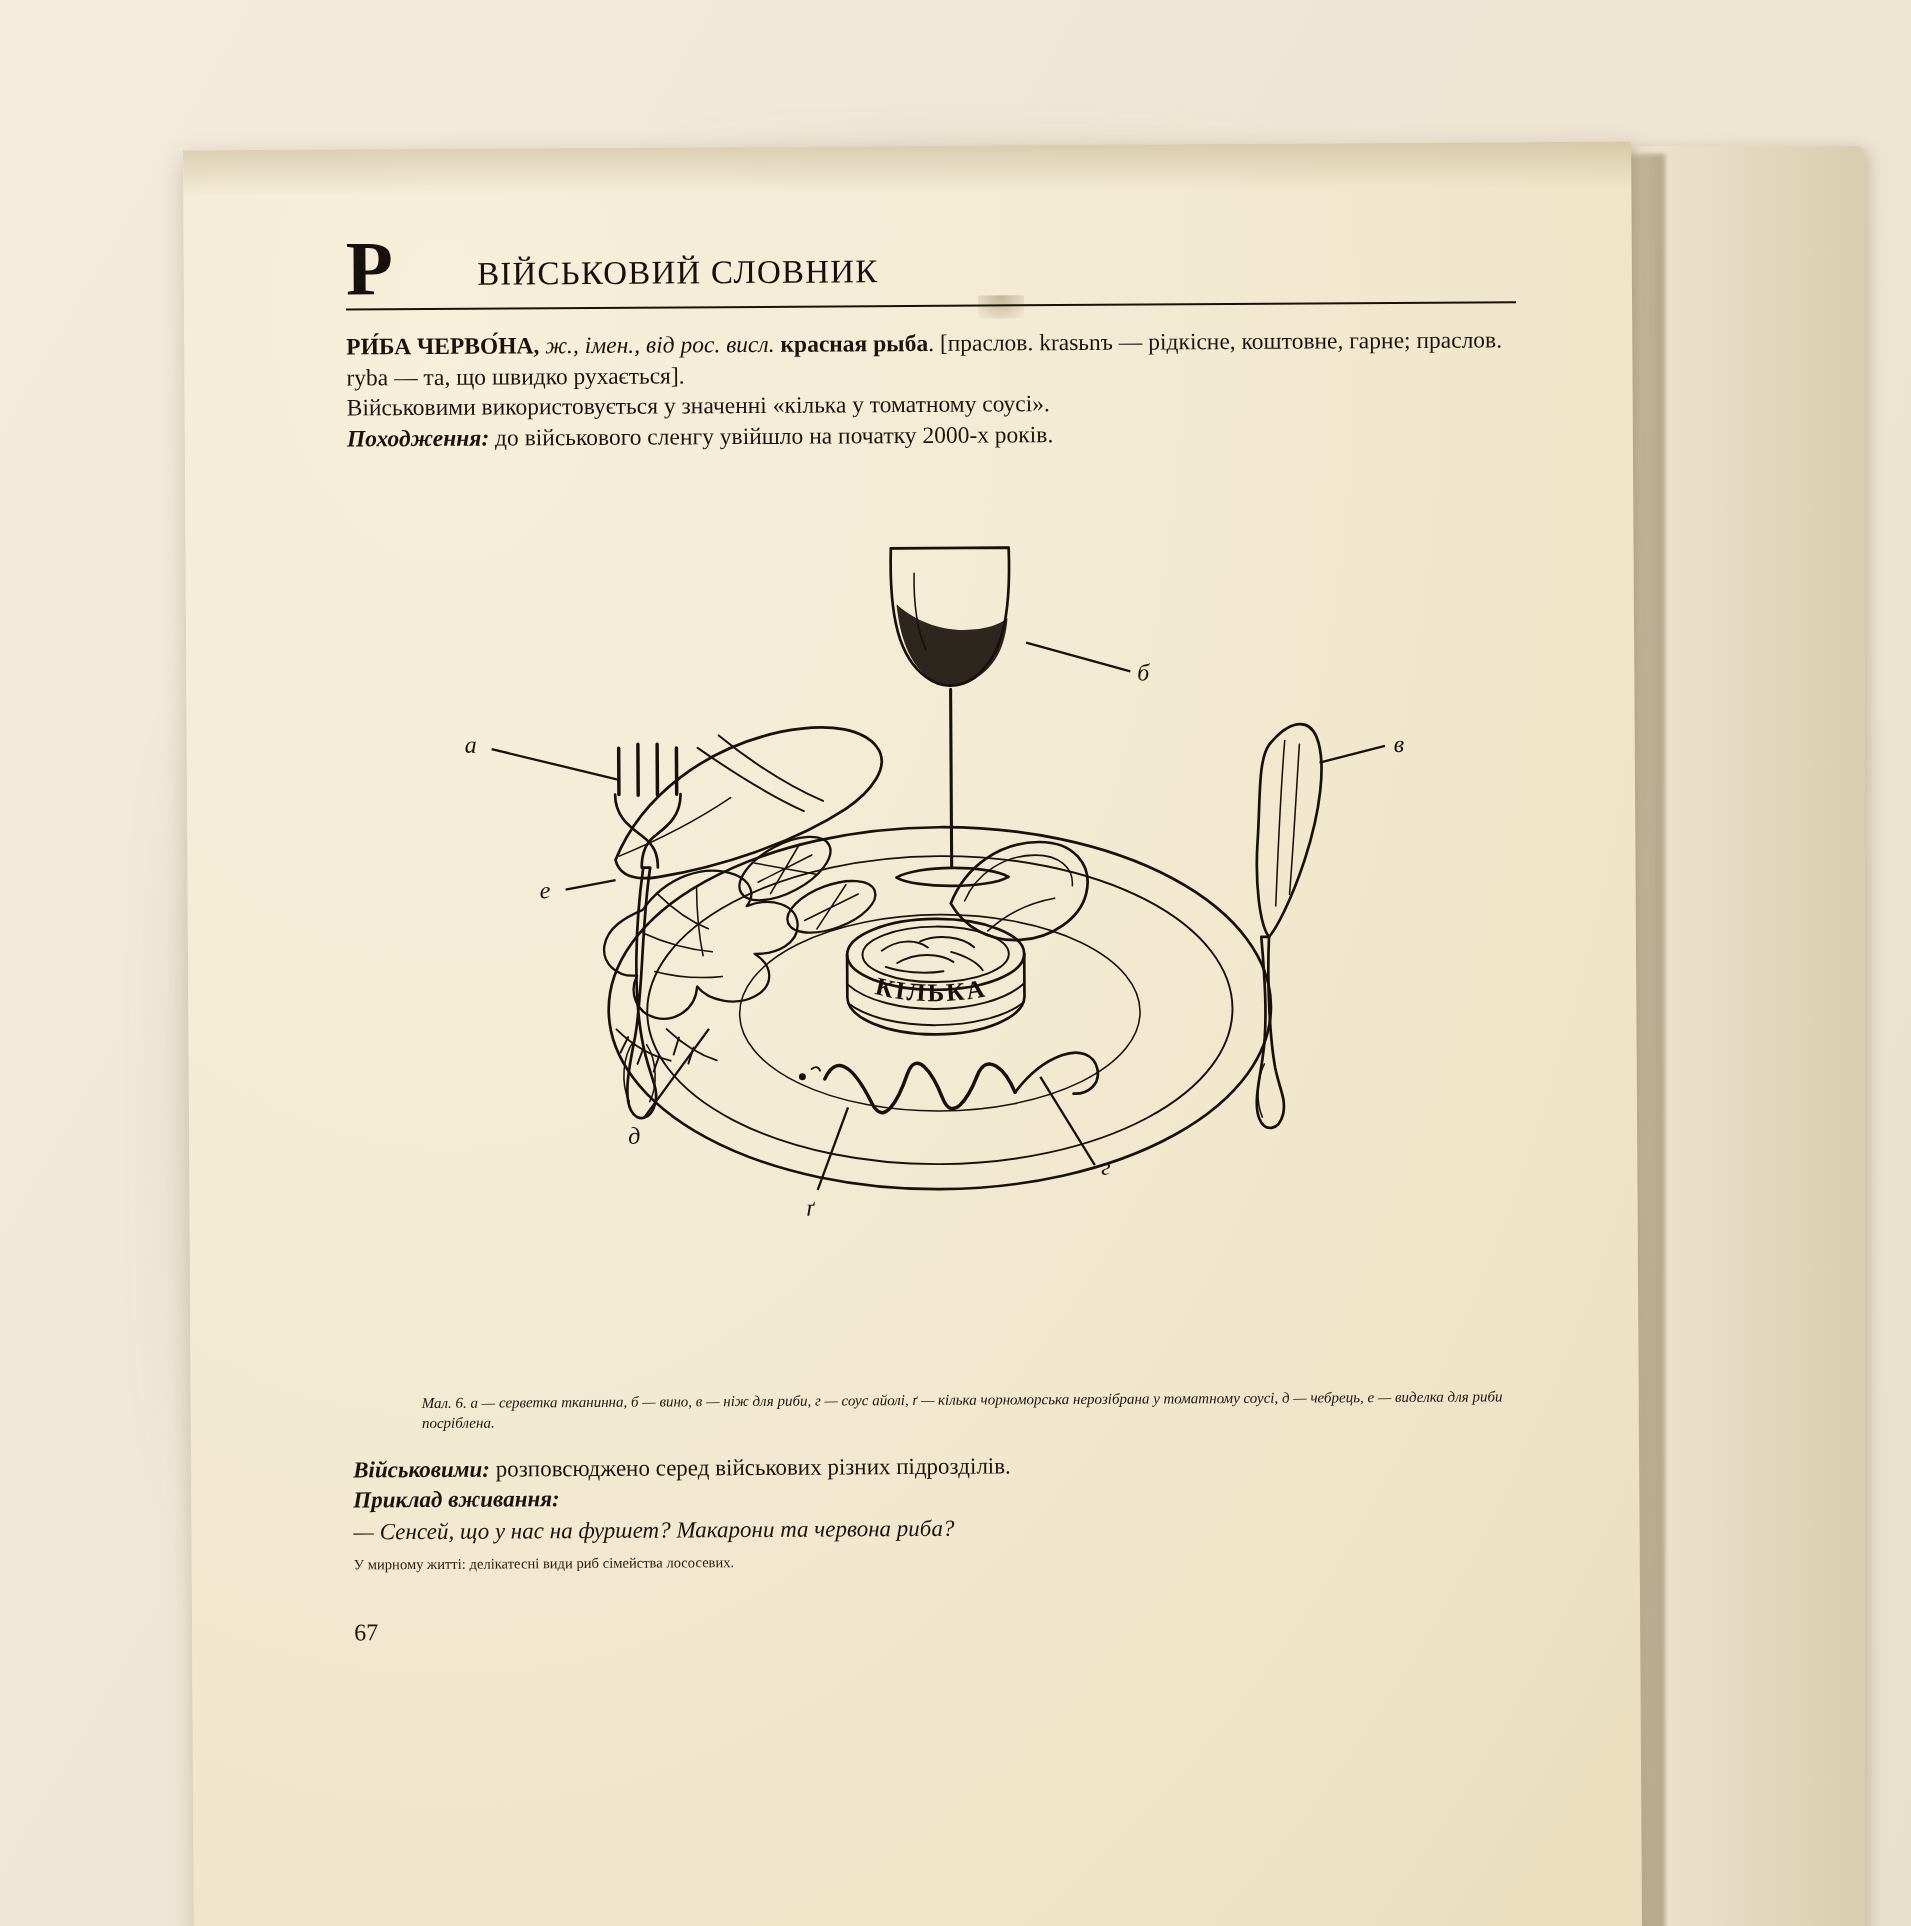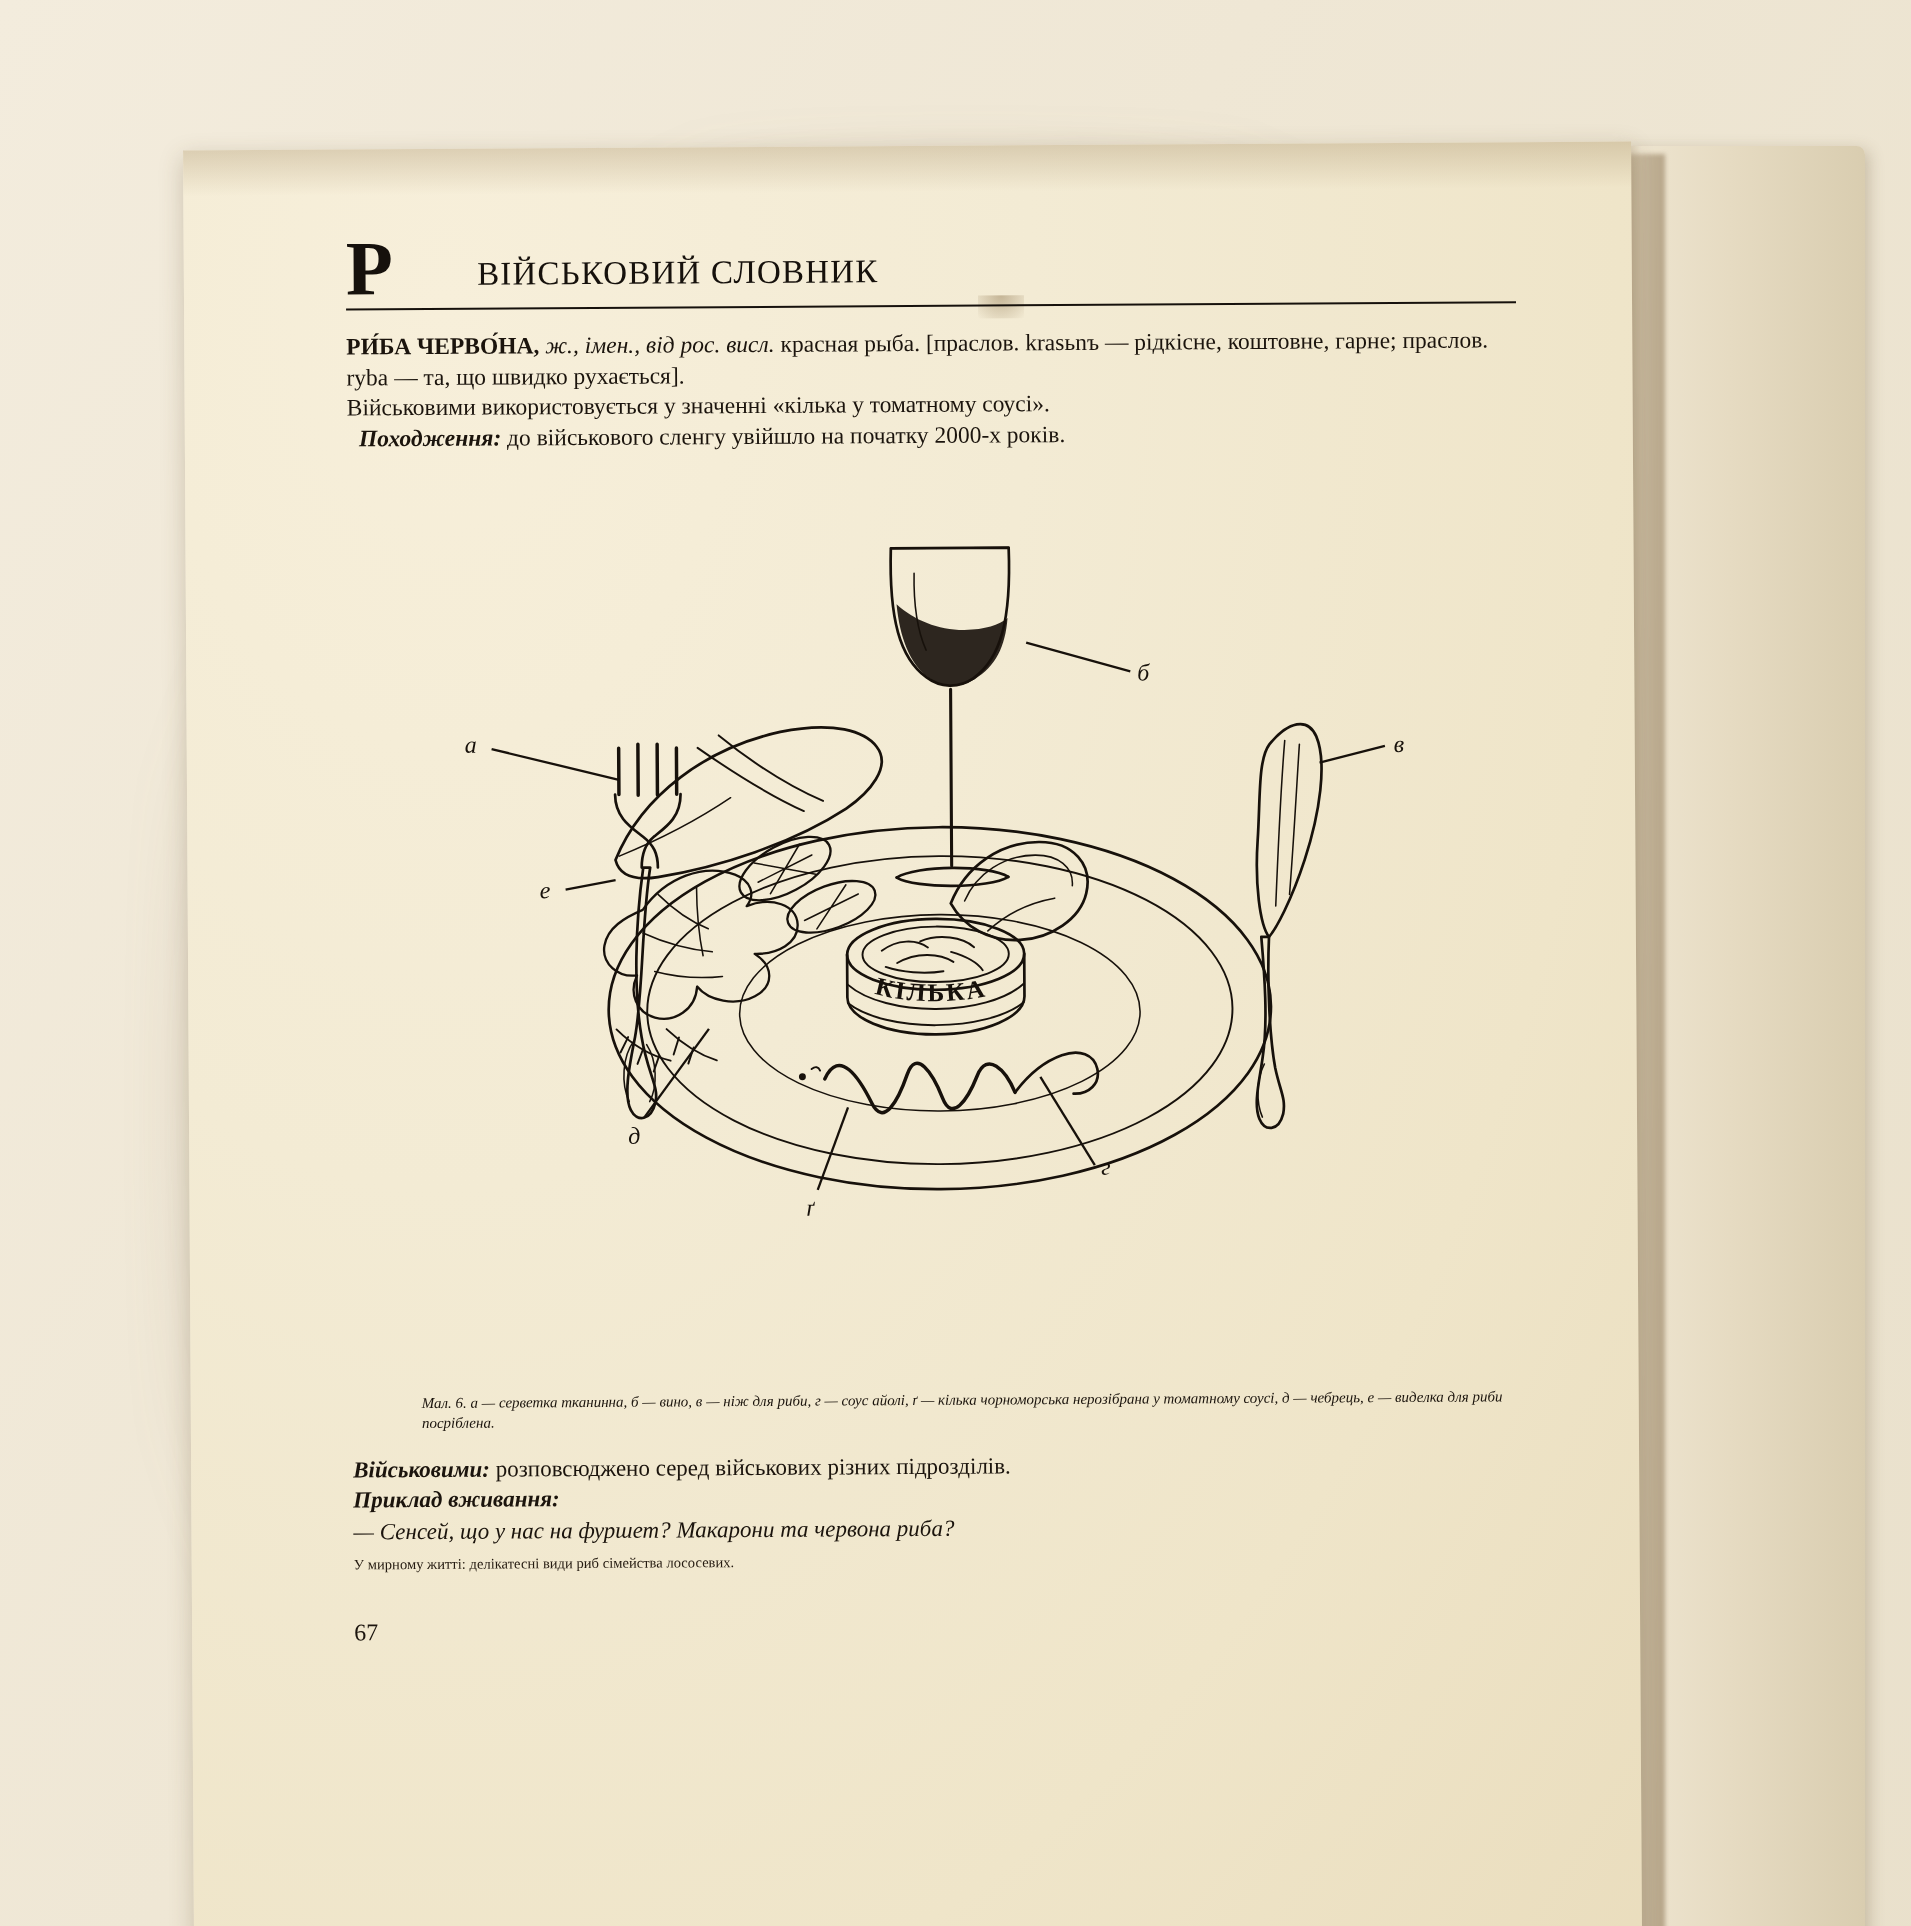--- a/index.html
+++ b/index.html
@@ -113,22 +113,22 @@
   
   .entry{
     margin-top: 21px;
     font-size: 23.5px;
     line-height: 1.30;
     color:#1b140d;
     text-align: left;
   }
   .entry i{ font-style: italic; }
   .hw{ font-weight:700; }
-  .ru{ font-weight:400; }
-  .orig{ font-weight:700; font-style: italic; margin-left: 12px; }
+  .ru{ font-weight:700; }
+  .orig{ font-weight:700; font-style: italic; }
 
   
   #illus{
     position: relative;
     margin: 27px auto 0 auto;
     width: 1179px;
     height: 901px;
   }
   #illus svg{ width:100%; height:100%; display:block; }
   .lbl{

